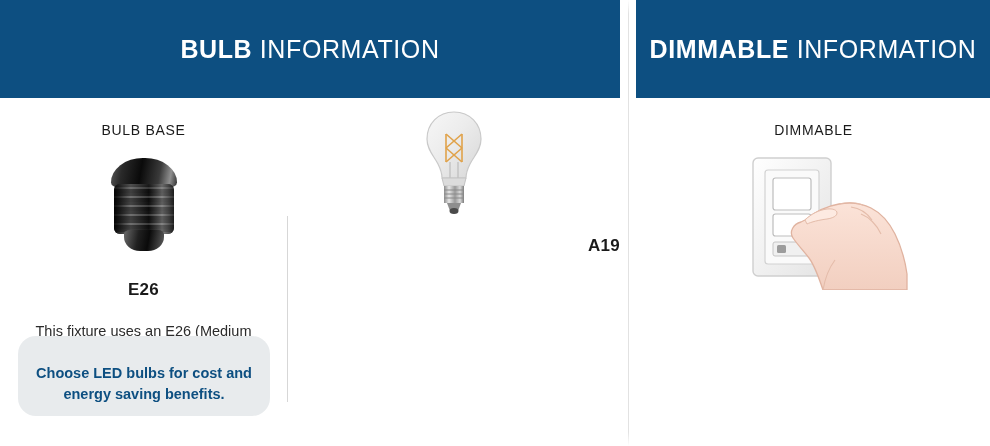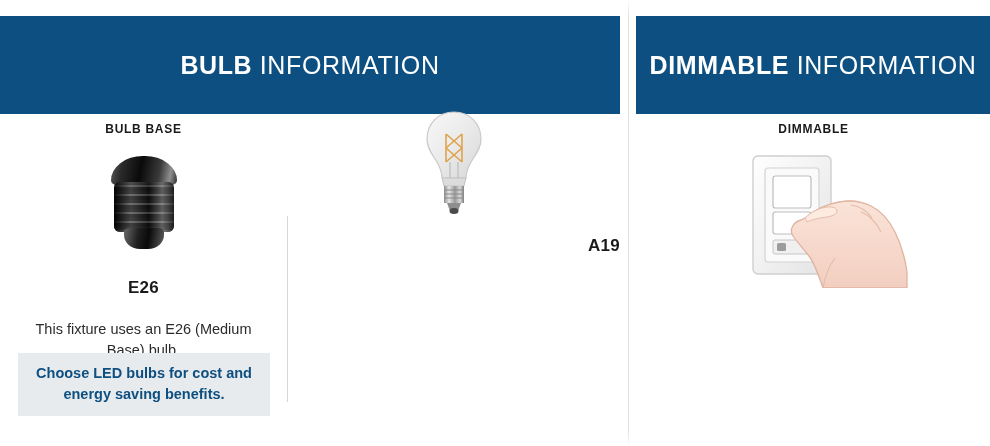--- a/index.html
+++ b/index.html
@@ -16,21 +16,21 @@
   }
 
   
   .header-row {
     position: absolute;
     top: 0; left: 0;
     width: 990px; height: 98px;
   }
   .header-bar {
     position: absolute;
-    top: 16px;
+    top: 0;
     height: 98px;
     background: #0d4f81;
     display: flex;
     align-items: center;
     justify-content: center;
   }
   .header-bar.left  { left: 0;   width: 620px; }
   .header-bar.right { left: 636px; width: 354px; }
   .header-title {
     color: #ffffff;
@@ -65,22 +65,22 @@
     width: 1px;
   }
   .vline.inner { left: 287px; top: 118px; height: 186px; }
   .vline.outer {
     left: 628px; top: 0; height: 446px;
     background: linear-gradient(to bottom, #ffffff 0px, #e2e2e2 14px, #e2e2e2 432px, #ffffff 446px);
   }
 
   .col-title {
     margin-top: 24px;
-    font-size: 12px;
-    font-weight: bold;
+    font-size: 14px;
+    font-weight: normal;
     color: #1a1a1a;
     letter-spacing: 0.7px;
   }
 
   .art {
     position: relative;
     margin: 0 auto;
     height: 120px;
     width: 140px;
   }
@@ -105,22 +105,23 @@
   .tip-box {
     position: absolute;
     left: 18px;
     bottom: 30px;
     width: 252px;
     background: #e8ebed;
     color: #0d4f81;
     font-weight: bold;
     font-size: 14.5px;
     line-height: 21px;
-    padding: 10px 8px 11px 8px;
+    padding: 27px 8px 11px 8px;
     text-align: center;
+    border-radius: 18px;
   }
 
   
   .socket {
     position: absolute;
     left: 50%; top: 6px;
     transform: translateX(-50%);
     width: 74px; height: 96px;
   }
   .socket .dome {

